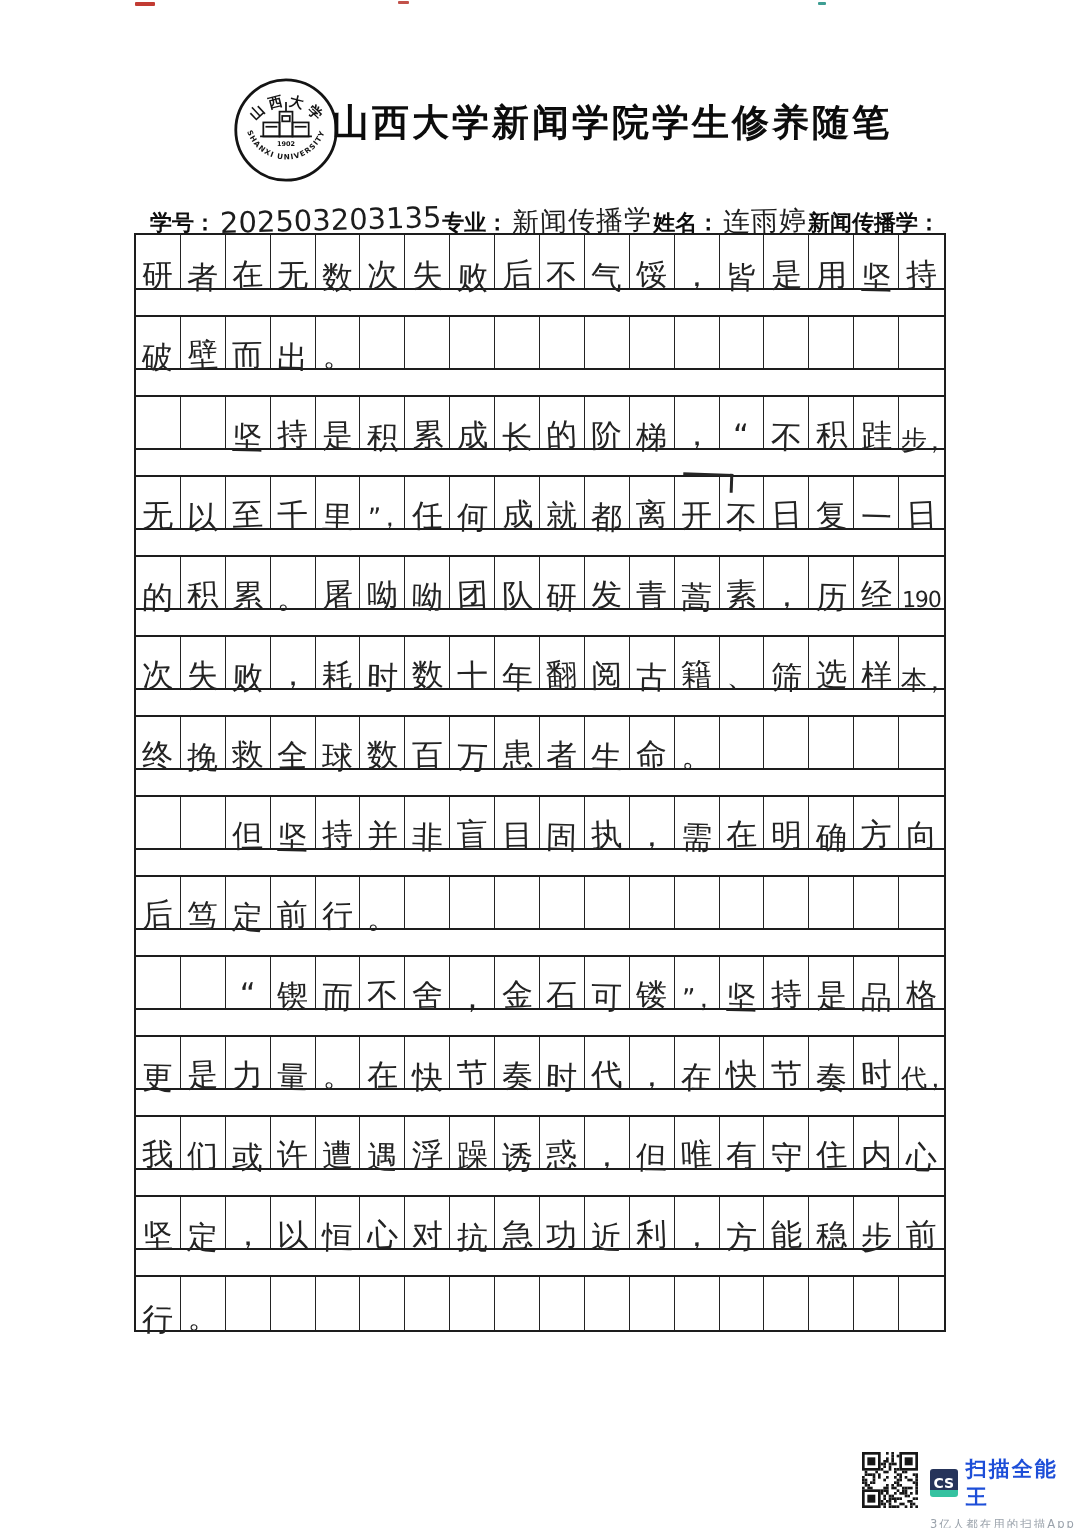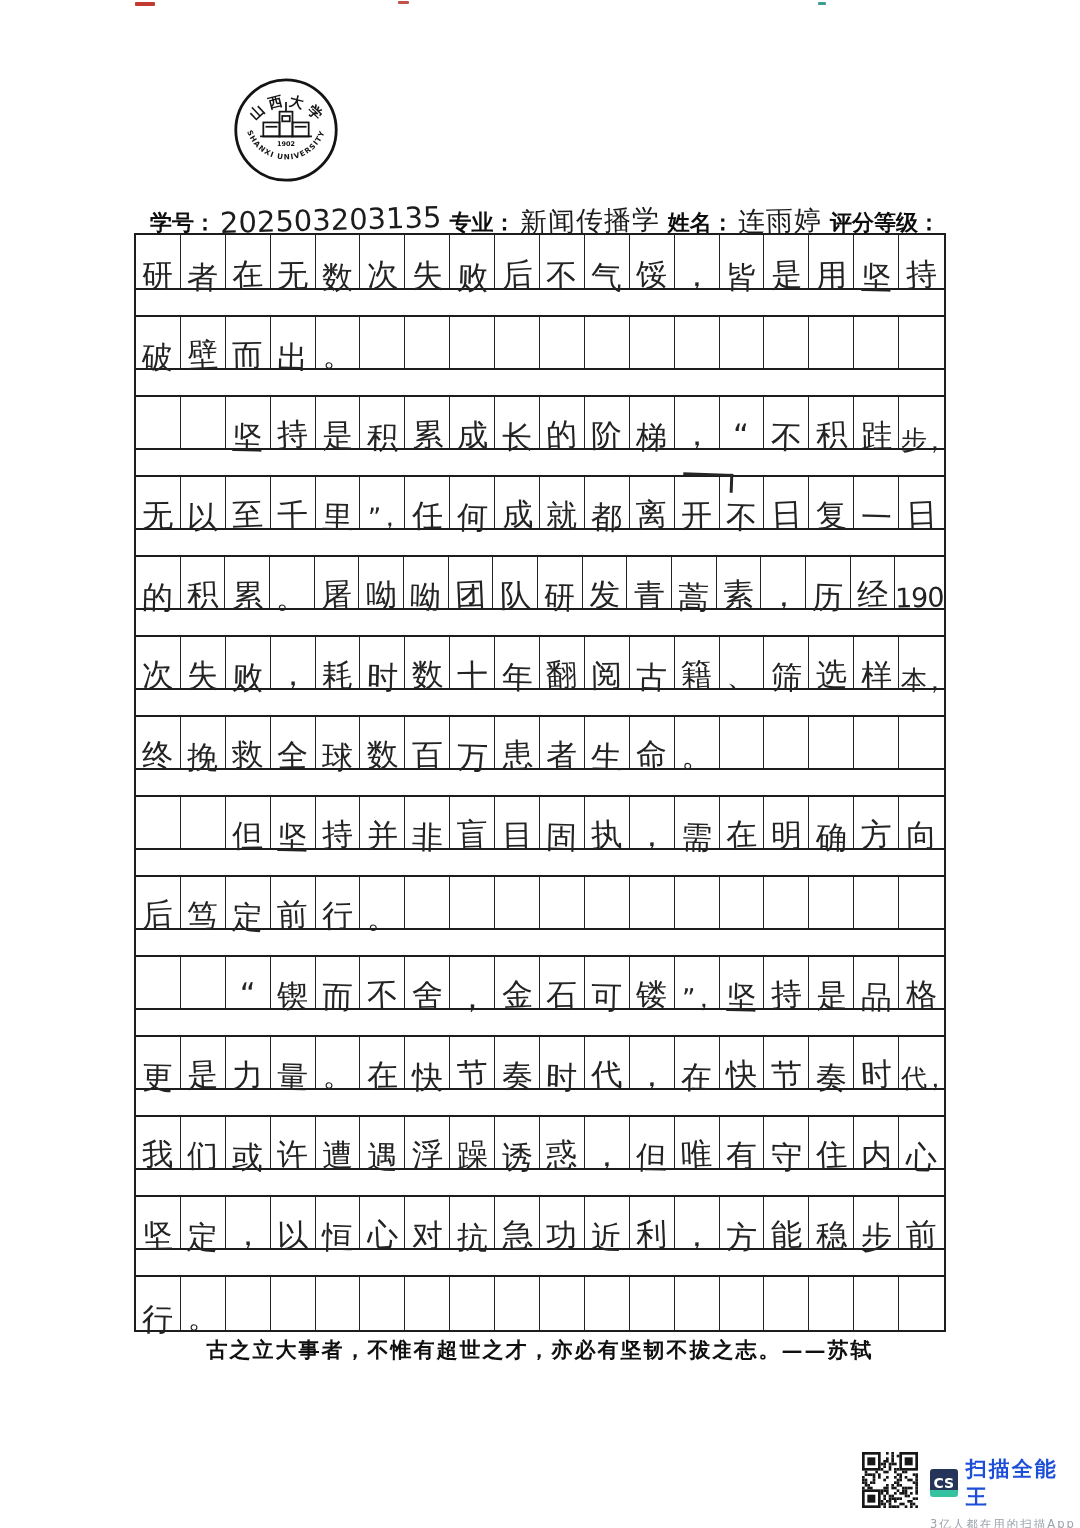--- a/index.html
+++ b/index.html
@@ -53,21 +53,21 @@
     overflow:visible;
   }
   .cell.last { border-right:none; }
   .hand-ch {
     font-family:"DejaVu Sans", sans-serif; font-size:31px; color:#232323;
     line-height:1; transform:translateY(3px) rotate(-1deg); white-space:nowrap;
   }
   .hand-ch.r1 { transform:translateY(5px) rotate(1.5deg); }
   .hand-ch.r2 { transform:translateY(2px) rotate(-2.5deg); }
   .hand-ch.tight { font-size:26px; letter-spacing:-5px; }
-  .hand-ch.num { font-size:27px; letter-spacing:-1px; }
+  .hand-ch.num { font-size:22px; letter-spacing:-1px; }
   .cell.corr::after {
     content:''; position:absolute; top:-4px; left:8px; right:-14px; height:16px;
     border-top:3px solid #262626; border-right:3px solid #262626;
     transform:rotate(2deg); pointer-events:none;
   }
 
   
   .footer-quote {
     position:absolute; left:0; top:1336px; width:1080px; text-align:center;
     font-family:"DejaVu Serif", serif; font-weight:bold; font-size:21px;
@@ -116,36 +116,37 @@
       <rect x="46.5" y="37" width="7" height="5"></rect>
       <rect x="29" y="43" width="15" height="13"></rect>
       <rect x="56" y="43" width="15" height="13"></rect>
       <line x1="31" y1="47" x2="42" y2="47"></line>
       <line x1="58" y1="47" x2="69" y2="47"></line>
       <line x1="26" y1="56" x2="74" y2="56"></line>
     </g>
     <text x="50" y="64.5" font-size="6" font-weight="bold" fill="#141414" text-anchor="middle">1902</text>
   </svg>
 
+  <h1 class="page-title">山西大学新闻学院学生修养随笔</h1>
 
   <div class="info-line">
     <span class="info-group">
       <span class="info-label">学号：</span>
       <span class="hand-val id">202503203135</span>
     </span>
     <span class="info-group">
       <span class="info-label">专业：</span>
       <span class="hand-val">新闻传播学</span>
     </span>
     <span class="info-group">
       <span class="info-label">姓名：</span>
       <span class="hand-val">连雨婷</span>
     </span>
     <span class="info-group">
-      <span class="info-label">评分等级：</span>
+      <span class="info-label">新闻传播学：</span>
     </span>
   </div>
 
   <div class="essay-grid">
       <div class="char-row">
         <div class="cell">
           <span class="hand-ch r0">研</span>
         </div>
         <div class="cell">
           <span class="hand-ch r1">者</span>
@@ -831,21 +832,20 @@
         <div class="cell"></div>
         <div class="cell"></div>
         <div class="cell"></div>
         <div class="cell"></div>
         <div class="cell"></div>
         <div class="cell"></div>
         <div class="cell last"></div>
       </div>
     </div>
 
-  <div class="footer-quote">古之立大事者，不惟有超世之才，亦必有坚韧不拔之志。——苏轼</div>
 
   <div class="watermark">
     <div class="qr"><svg width="56" height="56" viewBox="0 0 56 56" fill="#161616">
           <rect x="24.00" y="0.00" width="2.67" height="2.67"></rect>
           <rect x="29.33" y="0.00" width="2.67" height="2.67"></rect>
           <rect x="29.33" y="2.67" width="2.67" height="2.67"></rect>
           <rect x="34.67" y="2.67" width="2.67" height="2.67"></rect>
           <rect x="24.00" y="5.33" width="2.67" height="2.67"></rect>
           <rect x="29.33" y="5.33" width="2.67" height="2.67"></rect>
           <rect x="21.33" y="8.00" width="2.67" height="2.67"></rect>

